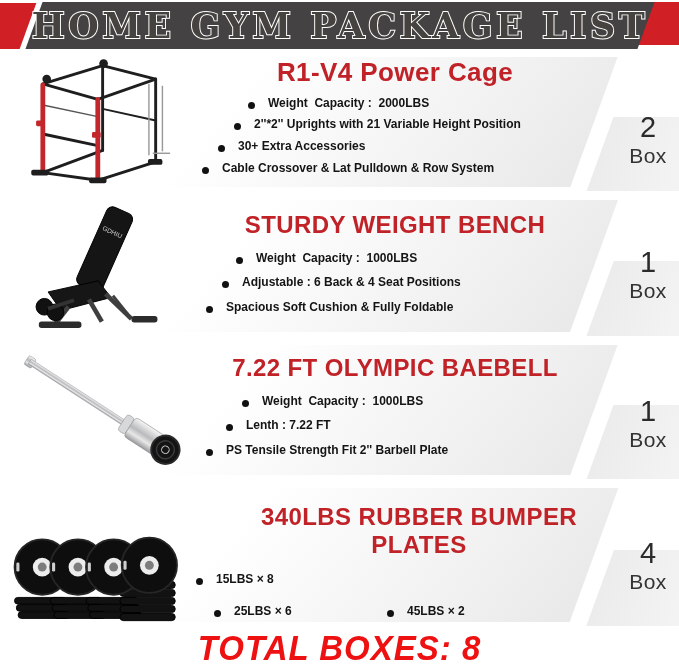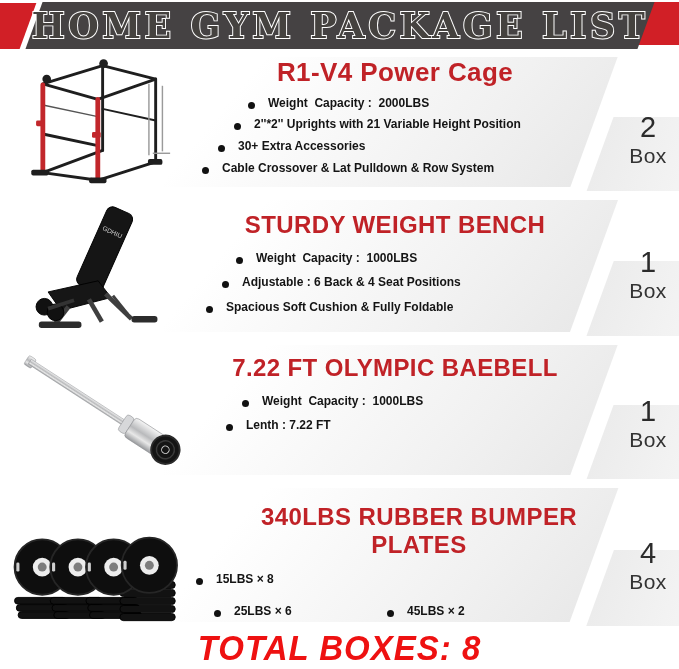--- a/index.html
+++ b/index.html
@@ -225,20 +225,23 @@
     </figure>
 
     <div class="content">
       <h2 class="title">7.22 FT OLYMPIC BAEBELL</h2>
       <ul class="bullets">
         <li class="b" style="margin-left:46px">
             <span>Weight  Capacity :  1000LBS</span>
           </li>
         <li class="b" style="margin-left:30px">
             <span>Lenth : 7.22 FT</span>
+          </li>
+        <li class="b" style="margin-left:10px">
+            <span>PS Tensile Strength Fit 2'' Barbell Plate</span>
           </li>
       </ul>
     </div>
 
     <div class="boxcol">
       <div class="boxnum">1</div>
       <div class="boxword">Box</div>
     </div>
   </section>
 

